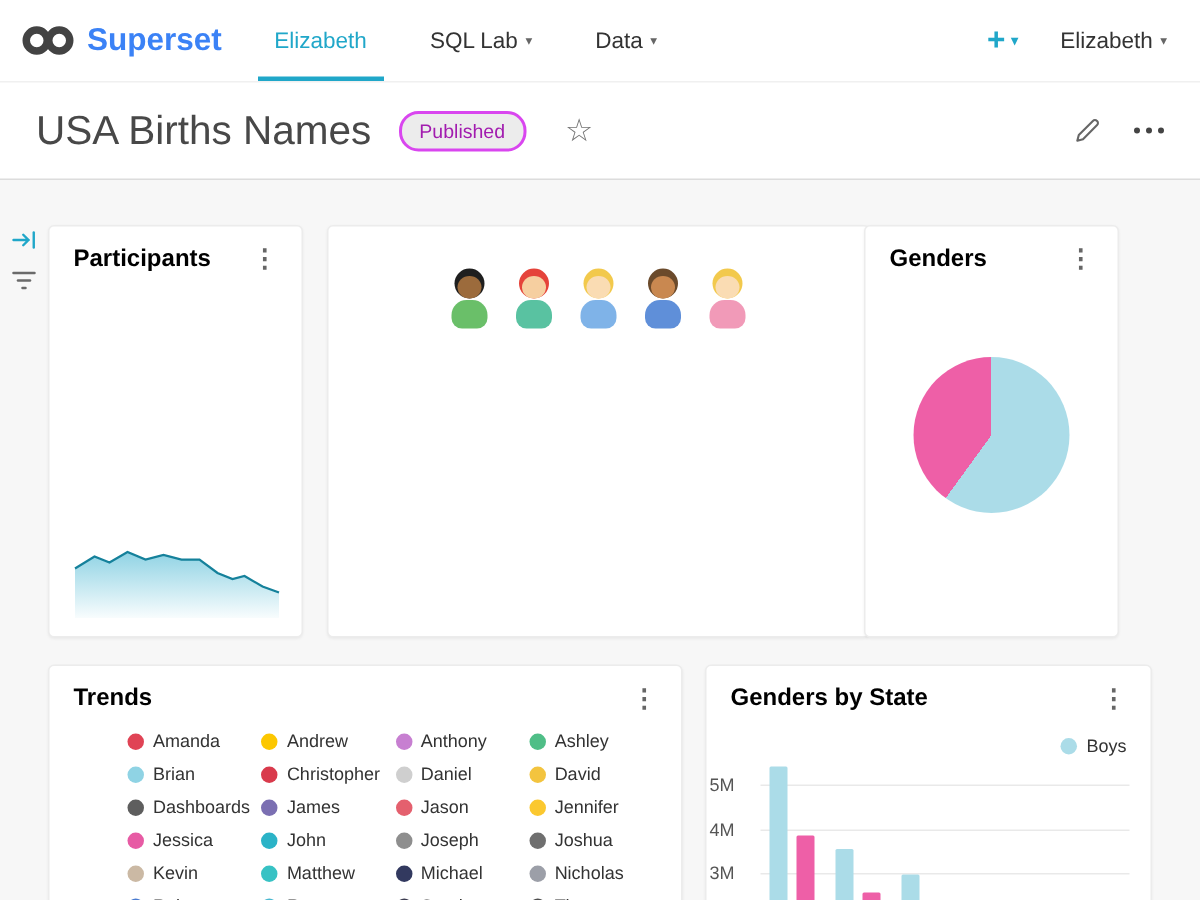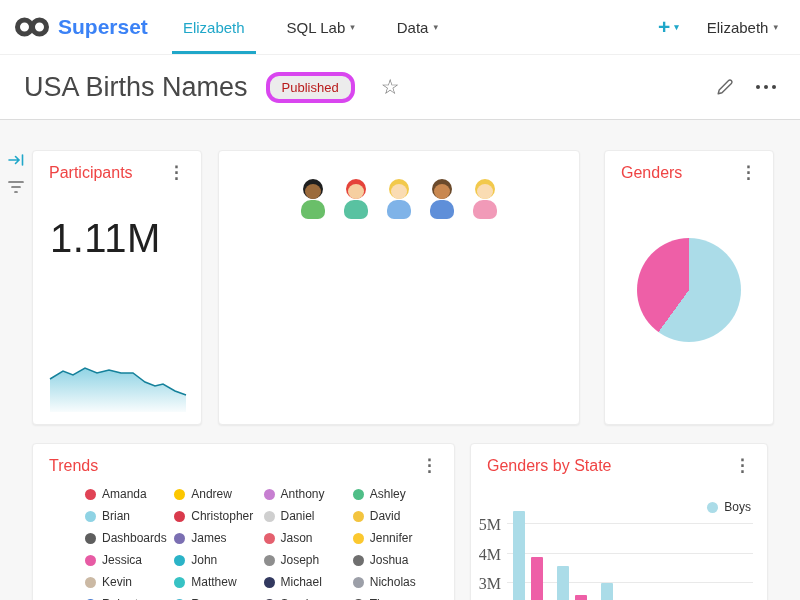--- a/index.html
+++ b/index.html
@@ -20,35 +20,35 @@
   .nav-item.active::after{content:"";position:absolute;left:10px;right:10px;bottom:0;height:3px;background:#20A7C9;}
   .caret{font-size:9px;color:#666;line-height:1;}
   .caret.teal{color:#20A7C9;}
   .nav-right{margin-left:auto;display:flex;align-items:center;gap:28px;padding-right:22px;}
   .plus-btn{color:#20A7C9;font-weight:bold;font-size:21px;display:flex;align-items:center;gap:4px;cursor:pointer;}
   .settings-btn{font-size:15px;color:#333;display:flex;align-items:center;gap:5px;cursor:pointer;}
   
   .pagehead{position:absolute;top:55px;left:0;right:0;height:65px;background:#fff;
     border-bottom:1px solid #dcdcdc;display:flex;align-items:center;padding:0 24px;box-sizing:border-box;z-index:4;}
   .page-title{font-size:27px;color:#484848;}
-  .badge{margin-left:18px;background:#ececec;border:4px solid #d946ef;color:#b91c1c;
+  .badge{margin-left:18px;background:#ececec;border:2px solid #d946ef;color:#a21caf;
     font-size:13px;padding:4px 12px;border-radius:13px;cursor:pointer;}
   .star{margin-left:26px;font-size:21px;color:#757575;cursor:pointer;}
   .head-actions{margin-left:auto;display:flex;align-items:center;gap:22px;}
   .icon-btn{cursor:pointer;display:flex;align-items:center;}
   .dots3{display:flex;gap:4px;}
   .dots3 .d{width:4px;height:4px;border-radius:50%;background:#444;}
   
   .board{position:absolute;top:120px;left:0;width:800px;height:480px;background:#F7F7F7;overflow:hidden;}
   .rail{position:absolute;left:0;top:0;width:30px;height:100%;}
   .rail-icon{position:absolute;left:8px;cursor:pointer;}
   .card{position:absolute;background:#fff;border:1px solid #ececec;border-radius:4px;
     box-shadow:0 1px 2px rgba(0,0,0,0.06);overflow:hidden;box-sizing:border-box;}
   .card-head{display:flex;align-items:flex-start;justify-content:space-between;padding:13px 8px 0 16px;}
-  .card-title{font-size:16px;color:#ef4444;font-weight:400;}
+  .card-title{font-size:16px;color:#000000;font-weight:700;}
   .kebab{color:#666;font-size:17px;font-weight:bold;padding:0 8px;cursor:pointer;line-height:1;}
   
   .bignum{margin:36px 0 0 17px;font-size:40px;line-height:1;color:#202020;font-weight:500;letter-spacing:0.5px;}
   .subheader{margin:10px 0 0 18px;font-size:16px;color:#2b2b2b;}
   .sparkwrap{position:absolute;left:16px;right:16px;bottom:12px;height:55px;}
   
   .md-title{margin-top:34px;text-align:center;font-size:30px;color:#262626;font-weight:400;}
   .kids{margin-top:28px;display:flex;justify-content:center;gap:9px;}
   .kid{position:relative;width:34px;height:46px;}
   .kid-hair{position:absolute;top:0;left:7px;width:20px;height:20px;border-radius:50%;}
@@ -57,23 +57,23 @@
   
   .pie{width:104px;height:104px;border-radius:50%;margin:56px auto 0;}
   
   .trends-legend{margin:12px 16px 0 52px;display:grid;grid-template-columns:repeat(4,1fr);
     column-gap:4px;row-gap:8px;}
   .legend-item{display:flex;align-items:center;gap:6px;cursor:pointer;}
   .dot{width:11px;height:11px;border-radius:50%;flex:none;display:inline-block;}
   .lname{font-size:12px;color:#333;white-space:nowrap;}
   
   .gbs-plot{position:absolute;left:0;top:0;right:0;bottom:0;}
-  .gbs-legend{position:absolute;right:16px;top:56px;display:flex;align-items:center;gap:6px;cursor:pointer;}
+  .gbs-legend{position:absolute;right:16px;top:46px;display:flex;align-items:center;gap:6px;cursor:pointer;}
   .gridline{position:absolute;left:36px;right:14px;height:1px;background:#e9e9e9;}
-  .ytick{position:absolute;left:2px;width:28px;text-align:right;font-size:16px;color:#555;font-family:Liberation Serif, serif;}
+  .ytick{position:absolute;left:2px;width:28px;font-size:12px;color:#555;}
   .gbar{position:absolute;width:12px;border-radius:1px 1px 0 0;cursor:pointer;}
 </style>
 </head>
 <body>
 
 <div class="topnav">
   <div class="brand">
     <svg width="36" height="24" viewBox="0 0 36 24">
       <circle cx="10.5" cy="12" r="7" fill="none" stroke="#434343" stroke-width="5"></circle>
       <circle cx="25.5" cy="12" r="7" fill="none" stroke="#434343" stroke-width="5"></circle>
@@ -141,21 +141,20 @@
         <line x1="7" y1="12" x2="9" y2="12" stroke="#6a6a6a" stroke-width="1.7" stroke-linecap="round"></line>
       </svg>
     </span>
   </div>
 
   <div class="card" style="left:32px;top:30px;width:170px;height:275px;">
     <div class="card-head">
       <span class="card-title">Participants</span>
       <span class="kebab">⋮</span>
     </div>
-    <div class="bignum">1.11M</div>
     <div class="sparkwrap">
       <svg width="138" height="55" viewBox="0 0 138 55">
         <defs>
           <linearGradient id="sg" x1="0" y1="0" x2="0" y2="1">
             <stop offset="0" stop-color="#20A7C9" stop-opacity="0.5"></stop>
             <stop offset="1" stop-color="#20A7C9" stop-opacity="0.03"></stop>
           </linearGradient>
         </defs>
         <path id="spark-area" fill="url(#sg)" d="M1,22 L14,14 L24,18 L36,11 L48,16 L60,13 L72,16 L84,16 L96,25 L106,29 L114,27 L126,34 L137,38 L137,55 L1,55 Z"></path>
         <path id="spark-line" fill="none" stroke="#15819B" stroke-width="1.5" d="M1,22 L14,14 L24,18 L36,11 L48,16 L60,13 L72,16 L84,16 L96,25 L106,29 L114,27 L126,34 L137,38"></path>
@@ -186,21 +185,21 @@
           <div class="kid-body" style="background: rgb(95, 143, 217);"></div>
         </div>
         <div class="kid">
           <div class="kid-hair" style="background: rgb(242, 201, 76);"></div>
           <div class="kid-face" style="background: rgb(250, 220, 179);"></div>
           <div class="kid-body" style="background: rgb(241, 154, 184);"></div>
         </div>
       </div>
   </div>
 
-  <div class="card" style="left:604px;top:30px;width:170px;height:275px;">
+  <div class="card" style="left:576px;top:30px;width:170px;height:275px;">
     <div class="card-head">
       <span class="card-title">Genders</span>
       <span class="kebab">⋮</span>
     </div>
     <div class="pie" id="genders-pie" style="background: conic-gradient(rgb(171, 220, 232) 0deg, rgb(171, 220, 232) 216deg, rgb(238, 95, 167) 216deg, rgb(238, 95, 167) 360deg);"></div>
   </div>
 
   <div class="card" style="left:32px;top:323px;width:423px;height:260px;">
     <div class="card-head">
       <span class="card-title">Trends</span>

